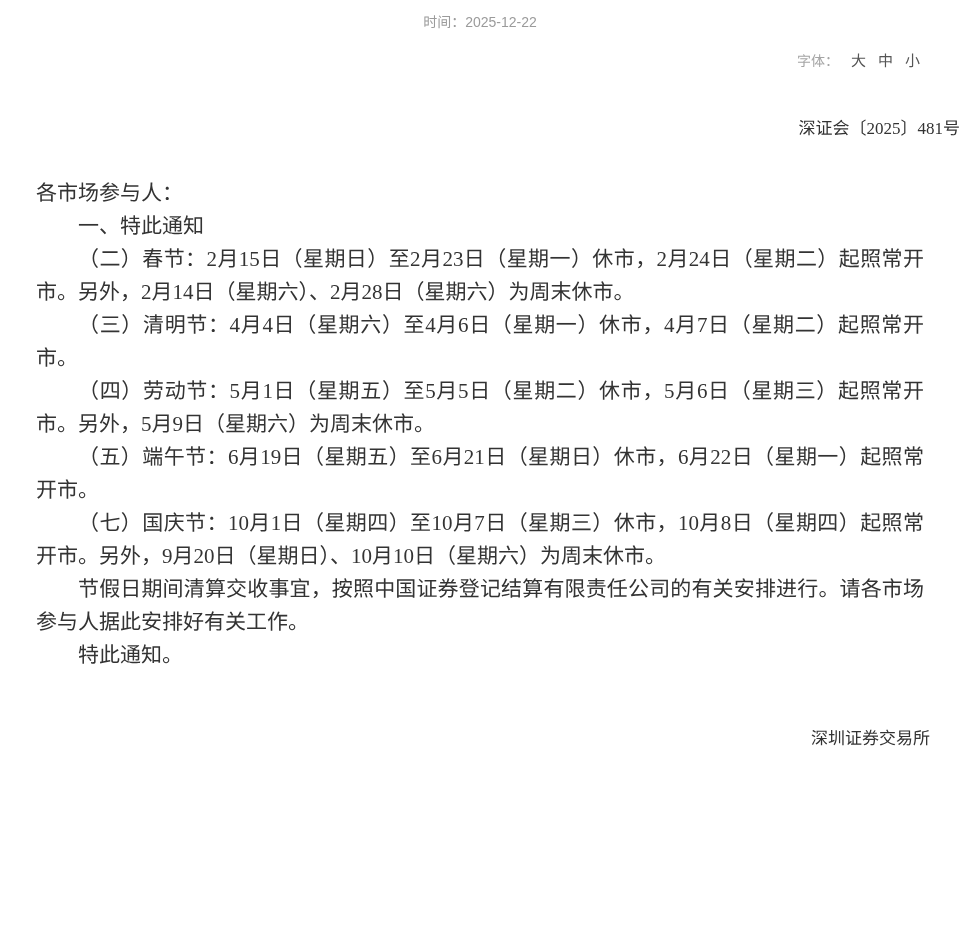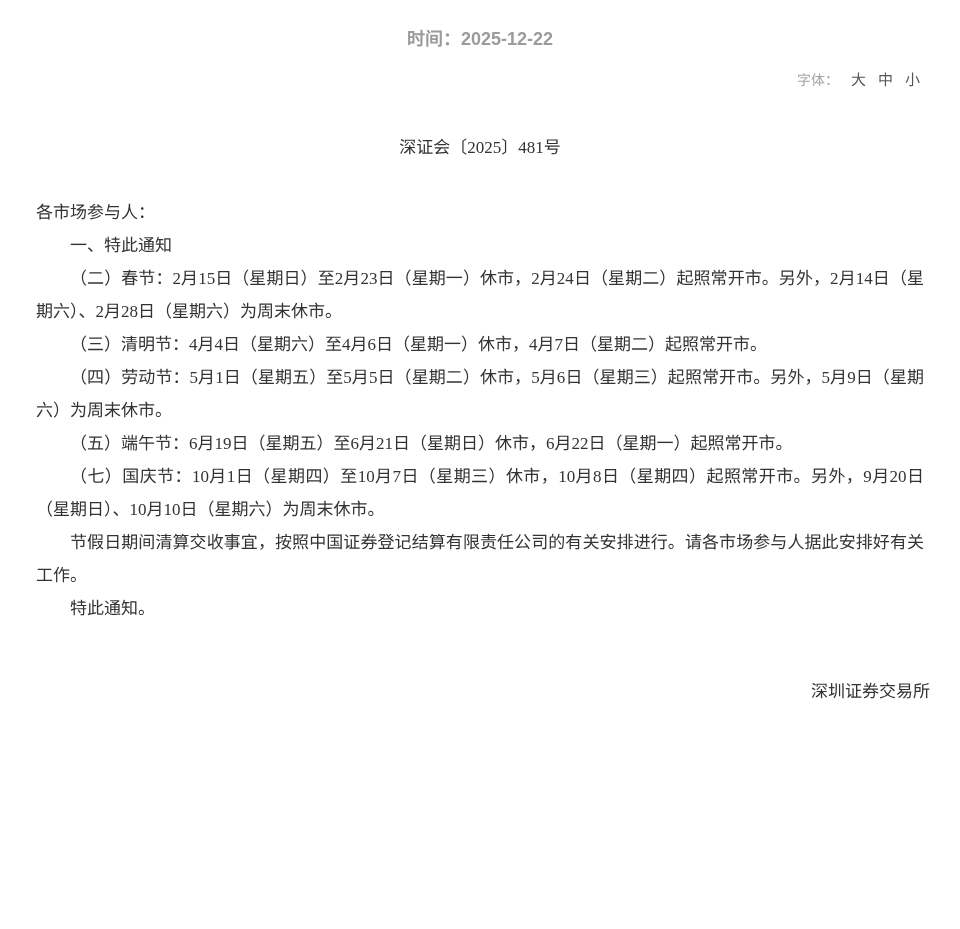--- a/index.html
+++ b/index.html
@@ -21,52 +21,51 @@
     margin: 10px 40px 0 40px;
     text-align: center;
     font-family: "Liberation Sans", sans-serif;
     font-size: 30px;
     font-weight: 700;
     line-height: 38px;
     color: #333333;
     letter-spacing: 1px;
   }
   .meta-line {
-    margin-top: 24px;
+    margin-top: 11px;
     text-align: center;
     font-family: "Liberation Sans", sans-serif;
-    font-size: 18px;
+    font-size: 14px;
     color: #9b9b9b;
-    font-weight: bold;
   }
   .font-selector {
     margin-top: 18px;
     padding-right: 40px;
     text-align: right;
     font-family: "Liberation Sans", sans-serif;
     font-size: 14px;
     color: #a5a5a5;
   }
   .font-opt {
     display: inline-block;
     margin-left: 12px;
     color: #555555;
     cursor: pointer;
     text-decoration: none;
     font-size: 15px;
   }
   .doc-number {
     margin-top: 44px;
-    text-align: center;
+    text-align: right;
     font-size: 17px;
     color: #333333;
   }
   .notice-body {
     margin: 38px 36px 0 36px;
-    font-size: 17px;
+    font-size: 21px;
     line-height: 33px;
     color: #333333;
     text-align: justify;
   }
   .notice-body p {
     margin: 0;
     padding: 0;
     text-indent: 2em;
   }
   .notice-body p.no-indent {

